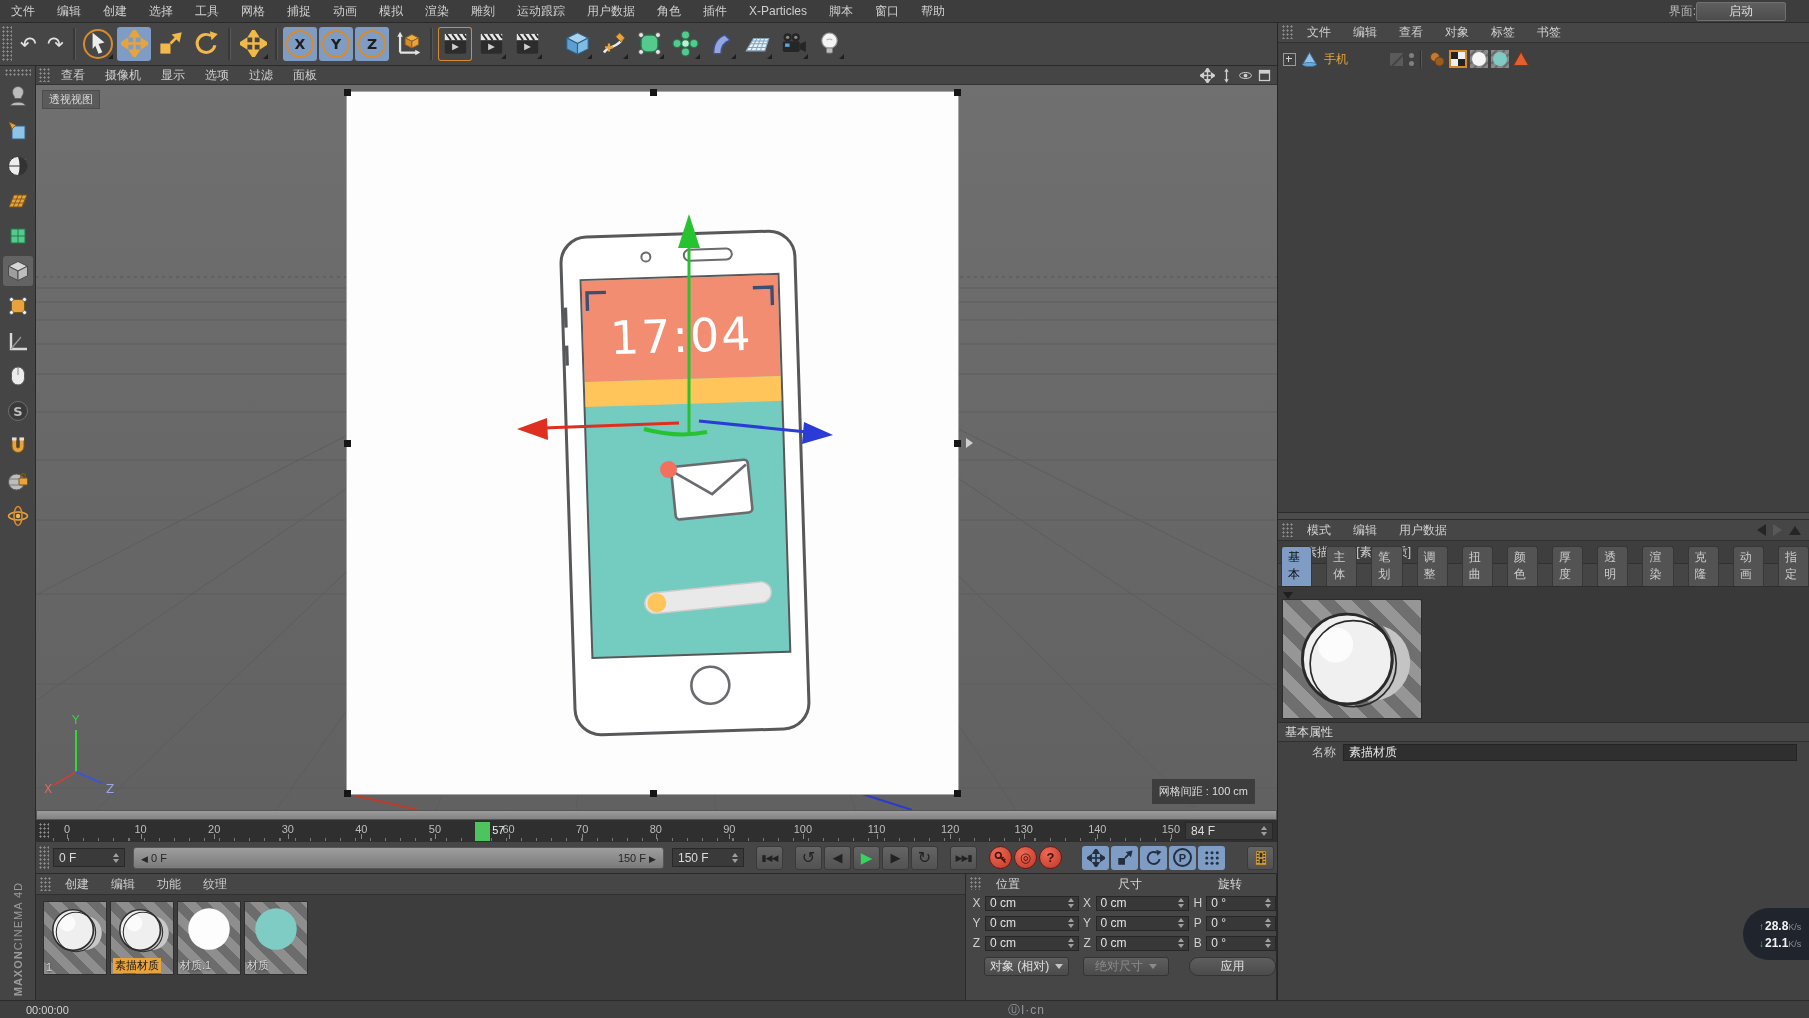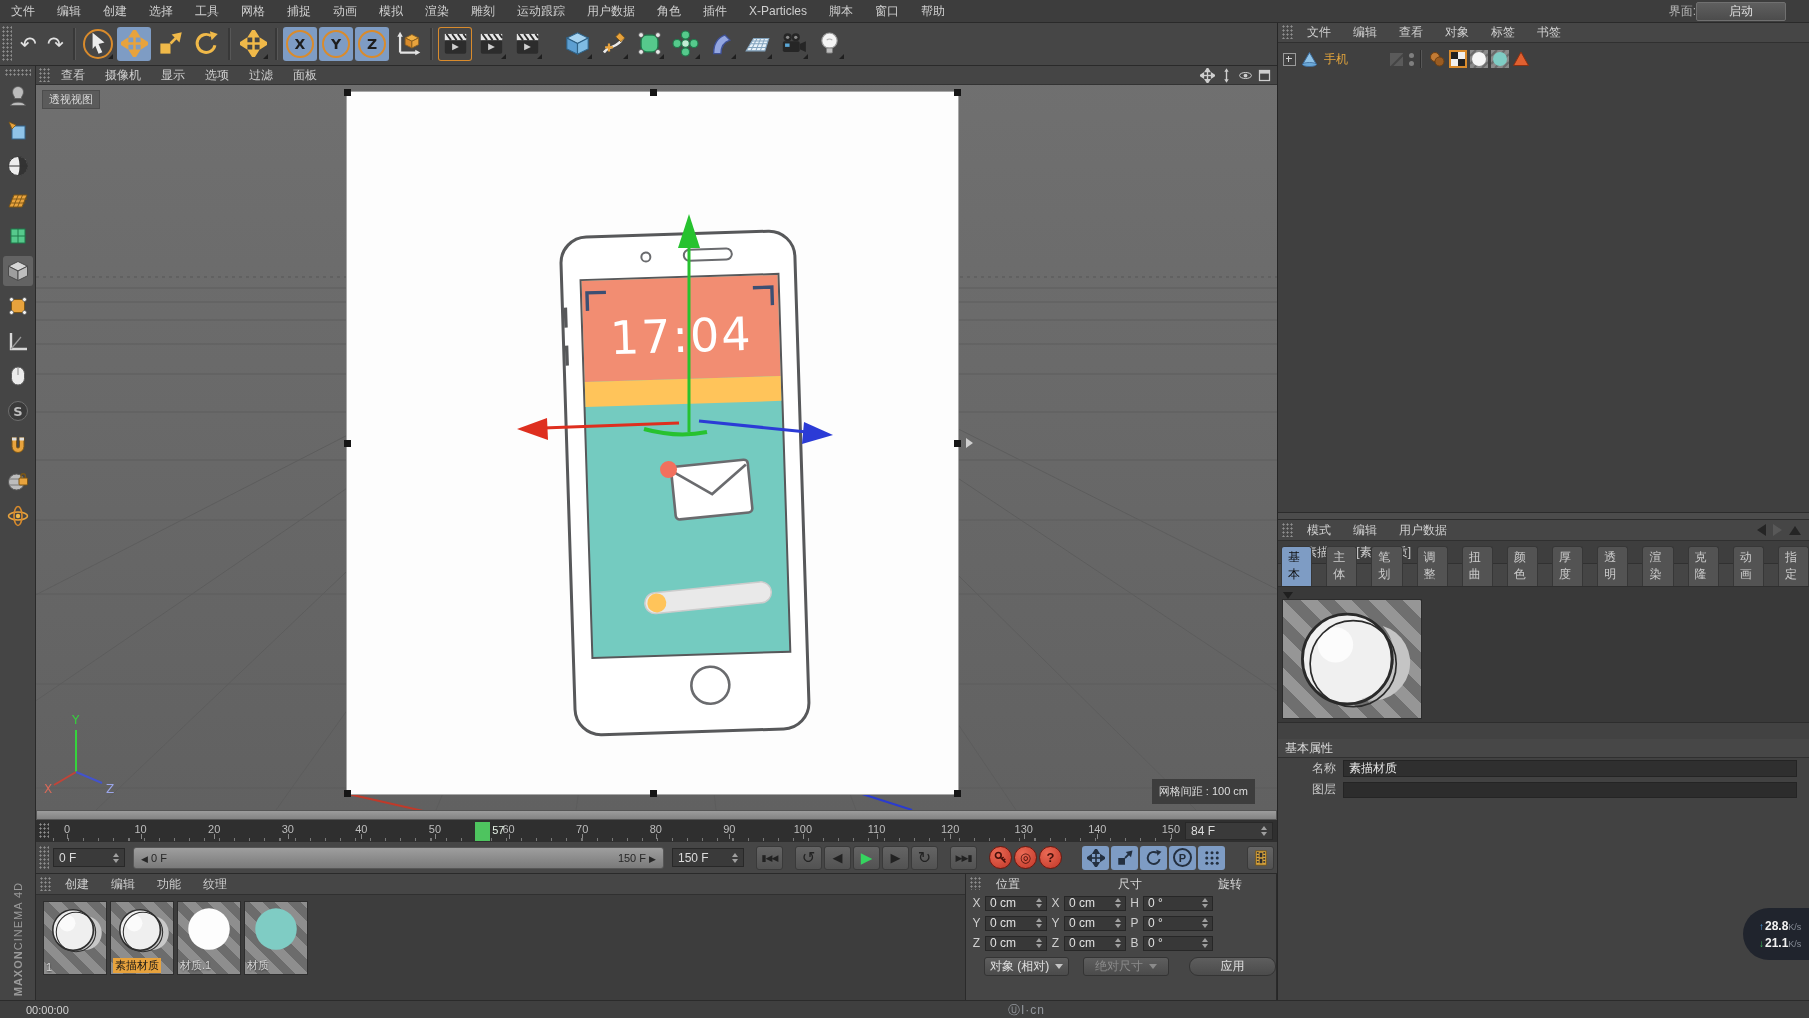--- a/index.html
+++ b/index.html
@@ -125,21 +125,21 @@
   .mat.selected .mlabel{background:#e8a33d;color:#151515;padding:0 2px;text-shadow:none;}
   
   .coordman{position:absolute;left:966px;top:874px;width:311px;height:126px;background:#464646;
             border-right:1px solid #2a2a2a;box-sizing:border-box;}
   .chead{position:relative;height:19px;}
   .cgrip{position:absolute;left:4px;top:3px;width:12px;height:13px;}
   .chead span{position:absolute;top:2px;color:#d8d8d8;}
   .ch1{left:30px;} .ch2{left:152px;} .ch3{left:252px;}
   .crow{display:flex;align-items:center;height:20px;padding-left:5px;gap:3px;}
   .claxis{width:11px;text-align:center;color:#cfcfcf;}
-  .cfield{width:62px;height:15px;background:#383838;border:1px solid #272727;display:flex;align-items:center;
+  .cfield{width:94px;height:15px;background:#383838;border:1px solid #272727;display:flex;align-items:center;
           padding:0 4px;color:#e2e2e2;box-sizing:border-box;}
   .cfield.rot{width:70px;}
   .cbottom{display:flex;align-items:center;gap:14px;padding:4px 0 0 18px;}
   .cdrop{width:88px;height:17px;background:linear-gradient(#5e5e5e,#4b4b4b);border:1px solid #343434;border-radius:3px;
          display:flex;align-items:center;justify-content:center;gap:6px;color:#e0e0e0;}
   .cdrop .dar{width:0;height:0;border-left:4px solid transparent;border-right:4px solid transparent;border-top:5px solid #c5c5c5;}
   .cdrop.dis{color:#8b8b8b;}
   .cdrop.dis .dar{border-top-color:#8b8b8b;}
   .capply{width:90px;height:17px;margin-left:6px;background:linear-gradient(#5e5e5e,#4b4b4b);border:1px solid #343434;
           border-radius:9px;display:flex;align-items:center;justify-content:center;color:#e0e0e0;}
@@ -172,21 +172,21 @@
   .am-tabs .rep{display:flex;gap:14px;}
   .am-tabs .rep>span{padding:2px 6px 3px;background:#535353;border:1px solid #373737;border-bottom:none;
                      border-radius:3px 3px 0 0;color:#cccccc;}
   .am-tabs .rep>span.active{background:#7e9cc4;color:#0e0e0e;}
   .am-preview{height:135px;background:#393939;border-bottom:1px solid #2d2d2d;position:relative;}
   .pv-collapse{position:absolute;left:5px;top:5px;width:0;height:0;border-left:5px solid transparent;
                border-right:5px solid transparent;border-top:7px solid #1f1f1f;}
   .pvbox{position:absolute;left:4px;top:12px;width:138px;height:118px;border:1px solid #2c2c2c;
          background:repeating-linear-gradient(45deg,#969696 0 12px,#6f6f6f 12px 24px);}
   .pvbox svg{width:100%;height:100%;}
-  .am-section{height:18px;line-height:18px;padding-left:7px;background:#474747;border-bottom:1px solid #303030;color:#dcdcdc;margin-top:16px;}
+  .am-section{height:18px;line-height:18px;padding-left:7px;background:#474747;border-bottom:1px solid #303030;color:#dcdcdc;}
   .am-row{height:21px;display:flex;align-items:center;gap:7px;padding-left:12px;}
   .am-label{width:46px;text-align:right;color:#c6c6c6;}
   .am-input{flex:1;margin-right:12px;height:15px;line-height:15px;background:#2f2f2f;border:1px solid #242424;
             color:#e4e4e4;padding:0 5px;}
   .am-well{flex:1;margin-right:12px;height:14px;background:#2c2c2c;border:1px solid #242424;}
   .am-fill{flex:1;}
   
   .statusbar{position:absolute;left:0;top:1000px;width:1809px;height:18px;background:#3f3f3f;border-top:1px solid #2b2b2b;
              display:flex;align-items:center;font-size:11px;color:#d2d2d2;box-sizing:border-box;padding-left:26px;}
   .watermark{position:absolute;left:1008px;top:1px;color:#a8adb4;opacity:.8;font-size:12px;letter-spacing:1px;}
@@ -1046,24 +1046,20 @@
           <circle cx="46" cy="50" r="38" fill="none" stroke="#2a2a2a" stroke-width="2.4"></circle>
           <circle cx="51" cy="54" r="36.5" fill="none" stroke="#2a2a2a" stroke-width="1.4"></circle>
         </svg>
       </div>
     </div>
     <div class="am-section">基本属性</div>
     <div class="am-row">
       <span class="am-label">名称</span>
       <span class="am-input">素描材质</span>
     </div>
-    <div class="am-row">
-      <span class="am-label">图层</span>
-      <span class="am-well"></span>
-    </div>
     <div class="am-fill"></div>
   </div>
 
   <div class="statusbar">
     <span>00:00:00</span>
     <span class="watermark">ⓊI·cn</span>
   </div>
 
   <div class="netov">
     <div class="nrow">

